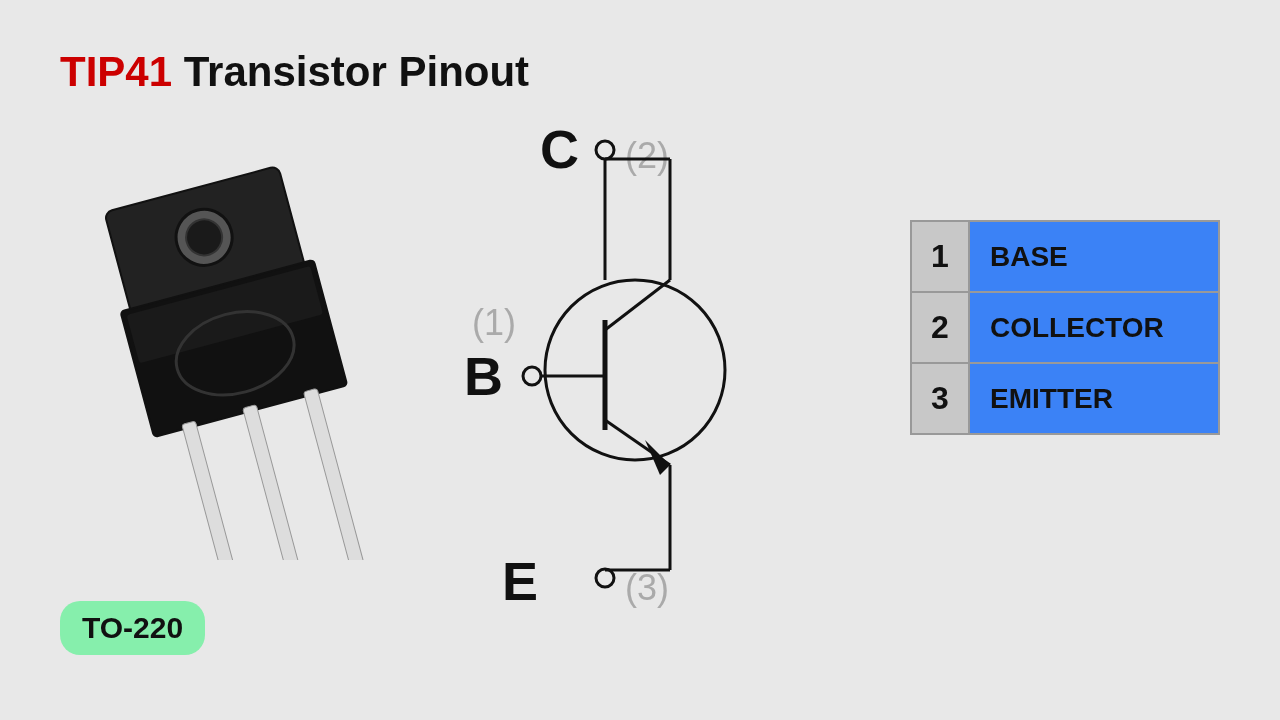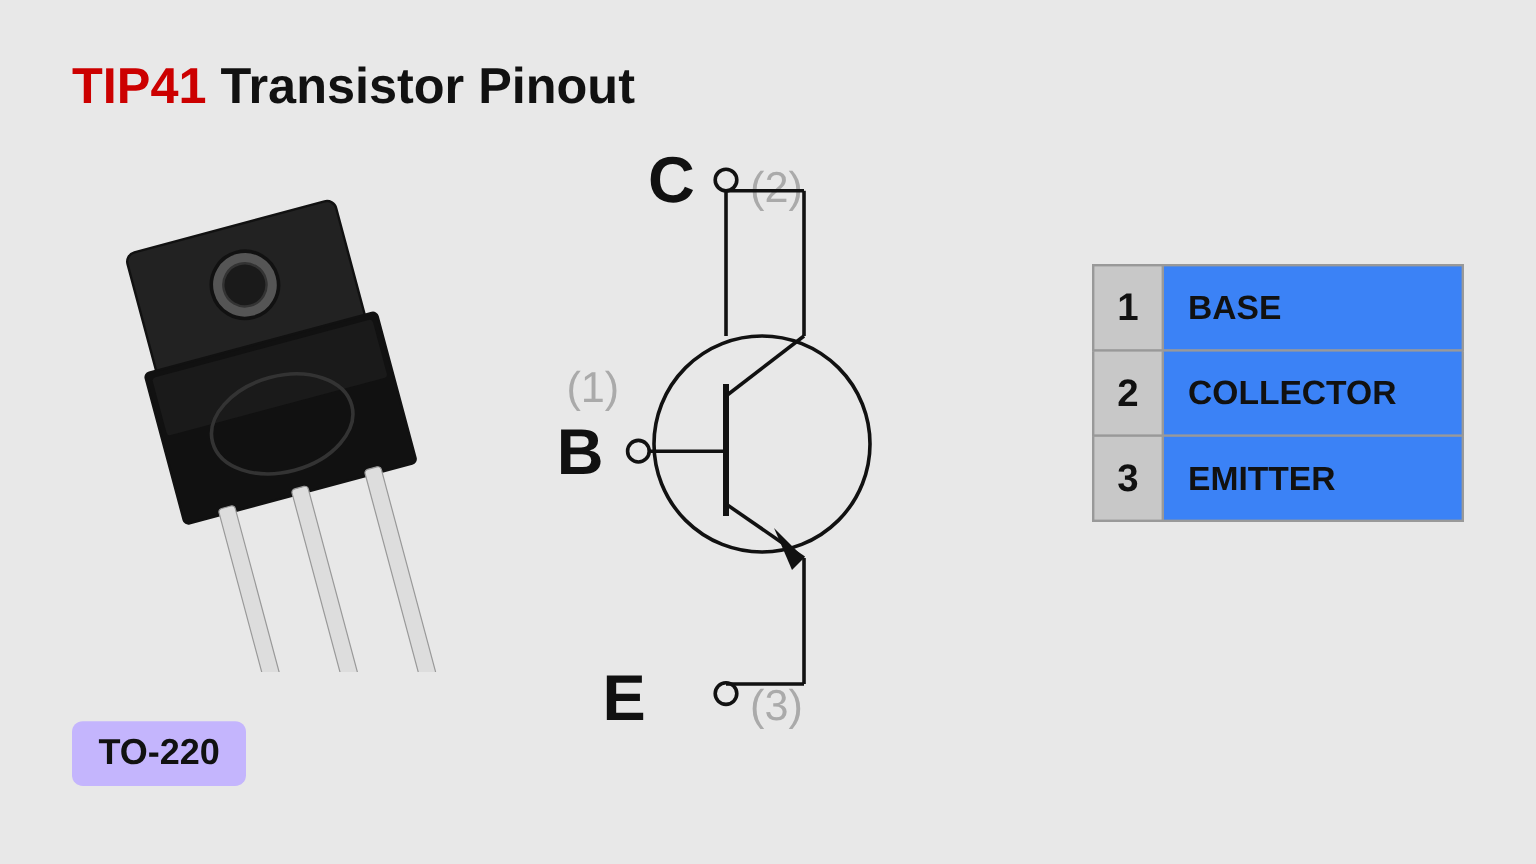--- a/index.html
+++ b/index.html
@@ -37,22 +37,22 @@
     }
     .title-black {
       color: #111111;
     }
 
     
     .package-badge {
       position: absolute;
       bottom: 65px;
       left: 60px;
-      background: #c4b5fd;
-      border-radius: 9px;
+      background: #86efac;
+      border-radius: 20px;
       padding: 10px 22px;
       font-size: 30px;
       font-weight: 900;
       color: #111;
     }
 
     
     .transistor-img {
       position: absolute;
       left: 60px;

